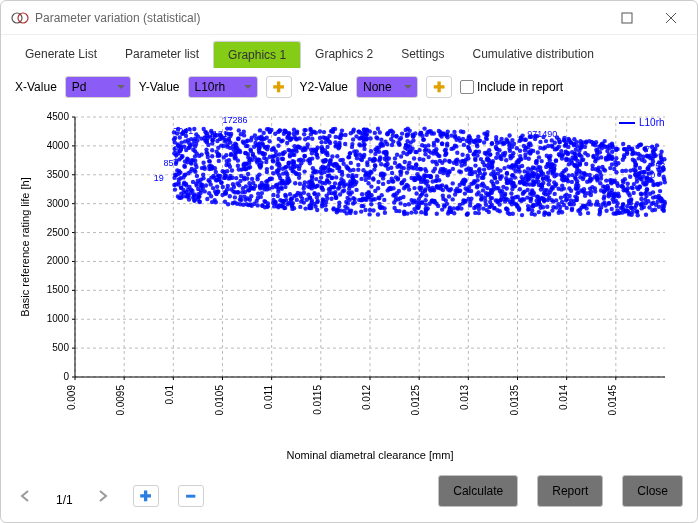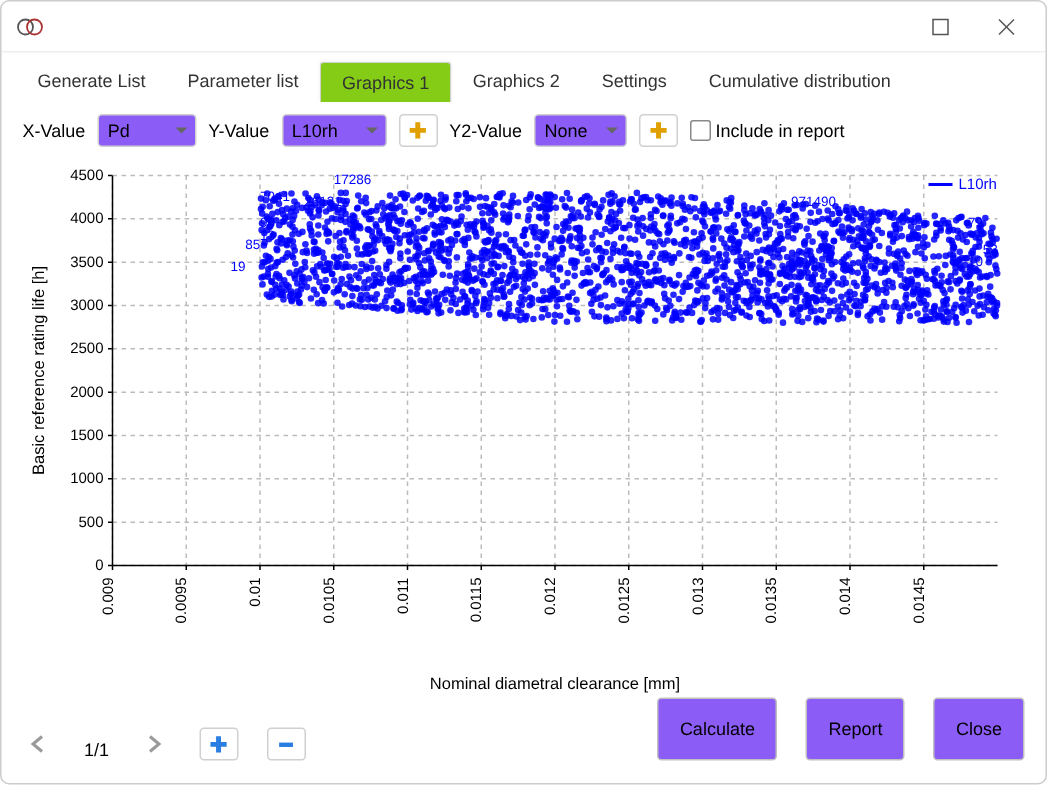--- a/index.html
+++ b/index.html
@@ -103,24 +103,24 @@
   .chart-area svg { width: 100%; height: 100%; }
   .footer {
     display: flex;
     align-items: flex-end;
     gap: 19px;
     padding: 8px 14px 10px 14px;
     height: 50px;
   }
   .footer .spacer { flex: 1; }
   .btn {
-    height: 42px;
+    height: 32px;
     border: 1px solid #c0c0c0;
     border-radius: 3px;
-    background: #8b5cf6;
+    background: #737373;
     padding: 0 14px;
     display: inline-flex;
     align-items: center;
     color: #000;
   }
   .nav-arrow {
     width: 22px; height: 22px;
     display: inline-flex; align-items: center; justify-content: center;
     color: #808080;
   }
@@ -131,20 +131,21 @@
 </head>
 <body>
 
 <div class="titlebar">
   <span class="app-icon">
     <svg viewBox="0 0 18 18" width="18" height="18">
       <circle cx="6" cy="9" r="5" fill="none" stroke="#555" stroke-width="1.2"></circle>
       <circle cx="12" cy="9" r="5" fill="none" stroke="#a33" stroke-width="1.2"></circle>
     </svg>
   </span>
+  <span class="title">Parameter variation (statistical)</span>
   <span class="spacer"></span>
   <span class="win-btn">
     <svg width="12" height="12">
         <rect x="1" y="1" width="10" height="10" fill="none" stroke="#555"></rect>
       </svg>
   </span>
   <span class="win-btn">
     <svg width="12" height="12">
         <line x1="1" y1="1" x2="11" y2="11" stroke="#555"></line>
         <line x1="11" y1="1" x2="1" y2="11" stroke="#555"></line>

